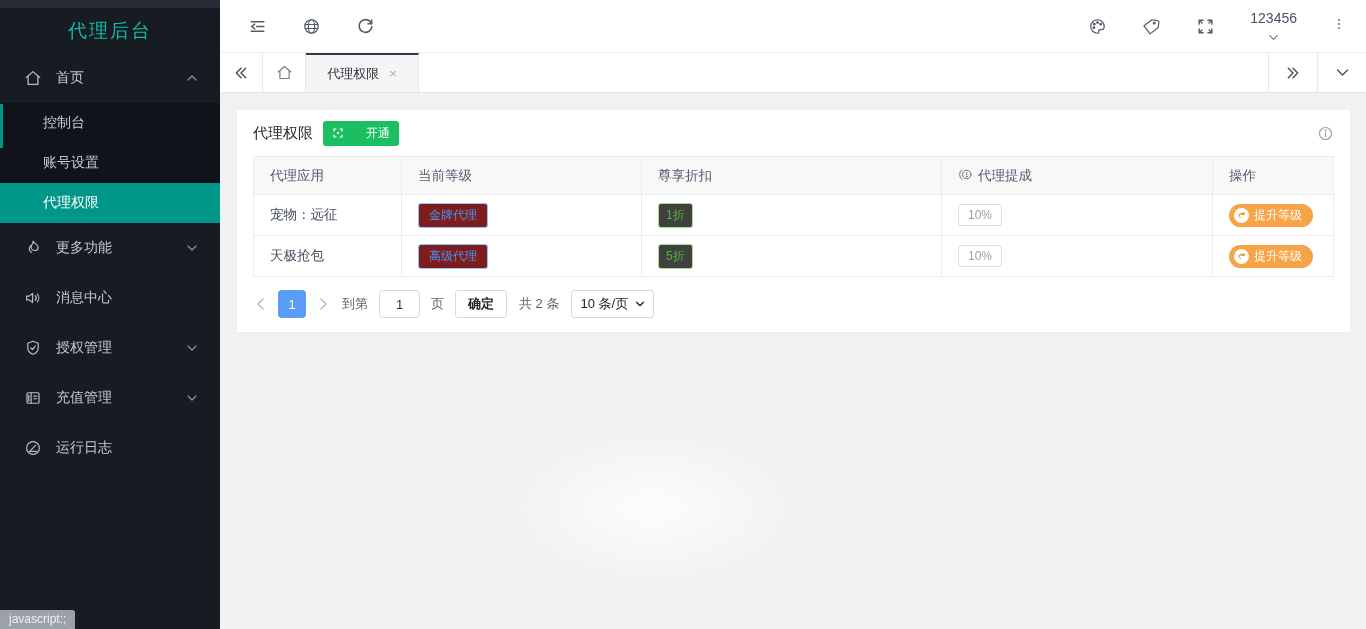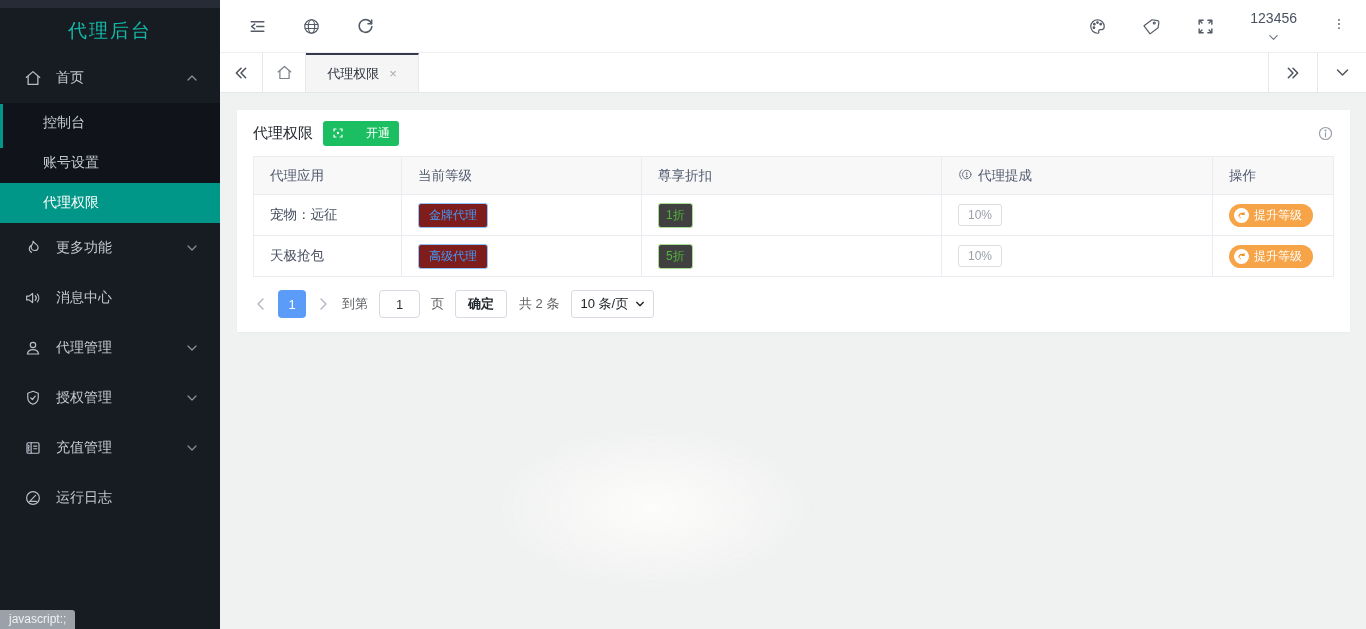--- a/index.html
+++ b/index.html
@@ -146,34 +146,20 @@
     <span class="mi-icon">
       <svg viewBox="0 0 24 24" fill="none" stroke="currentColor" stroke-width="1.6" stroke-linecap="round" stroke-linejoin="round">
           <path d="M3.5 9.5v5h3.4l4.6 3.6V5.9L6.9 9.5H3.5z"></path>
           <path d="M15 9a4.3 4.3 0 0 1 0 6"></path>
           <path d="M17.8 6.8a8 8 0 0 1 0 10.4"></path>
         </svg>
     </span>
     <span class="mi-label">消息中心</span>
   </div>
 
-  <div class="menu-item">
-    <span class="mi-icon">
-      <svg viewBox="0 0 24 24" fill="none" stroke="currentColor" stroke-width="1.6" stroke-linecap="round" stroke-linejoin="round">
-          <circle cx="12" cy="8" r="3.6"></circle>
-          <path d="M4.5 20c.6-4 3.6-5.8 7.5-5.8s6.9 1.8 7.5 5.8z"></path>
-        </svg>
-    </span>
-    <span class="mi-label">代理管理</span>
-    <span class="mi-caret">
-      <svg viewBox="0 0 24 24" fill="none" stroke="currentColor" stroke-width="2.4" stroke-linecap="round" stroke-linejoin="round">
-          <path d="m4 8 8 8 8-8"></path>
-        </svg>
-    </span>
-  </div>
 
   <div class="menu-item">
     <span class="mi-icon">
       <svg viewBox="0 0 24 24" fill="none" stroke="currentColor" stroke-width="1.6" stroke-linecap="round" stroke-linejoin="round">
           <path d="M12 3 19 5.6v5.6c0 4.6-3 7.6-7 9.2-4-1.6-7-4.6-7-9.2V5.6L12 3z"></path>
           <path d="m9 11.8 2.2 2.2 3.8-4.4"></path>
         </svg>
     </span>
     <span class="mi-label">授权管理</span>
     <span class="mi-caret">

